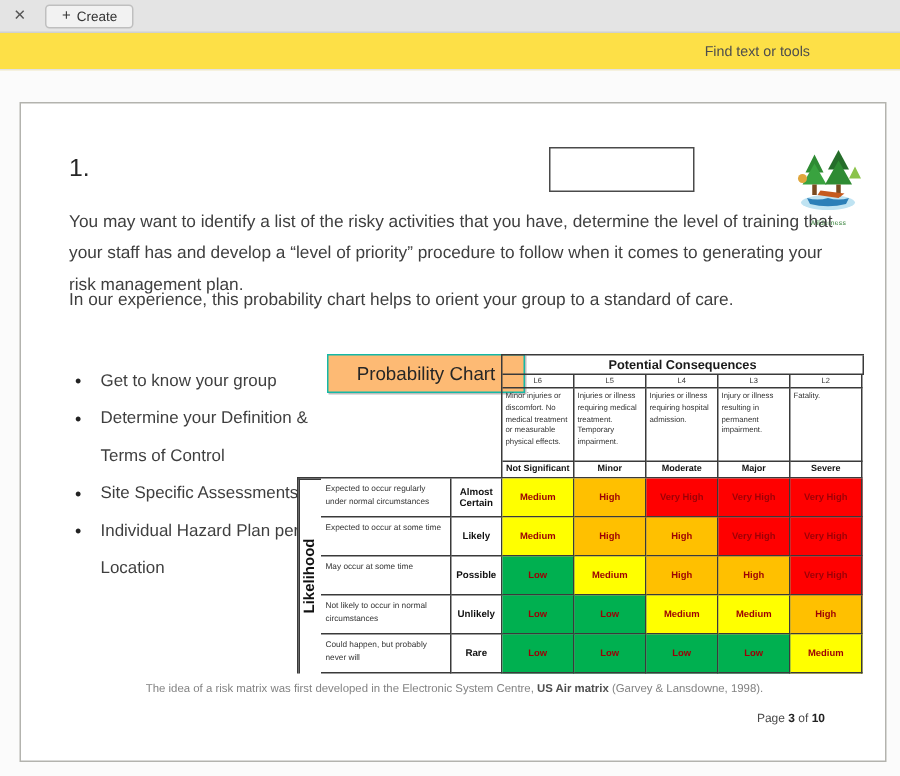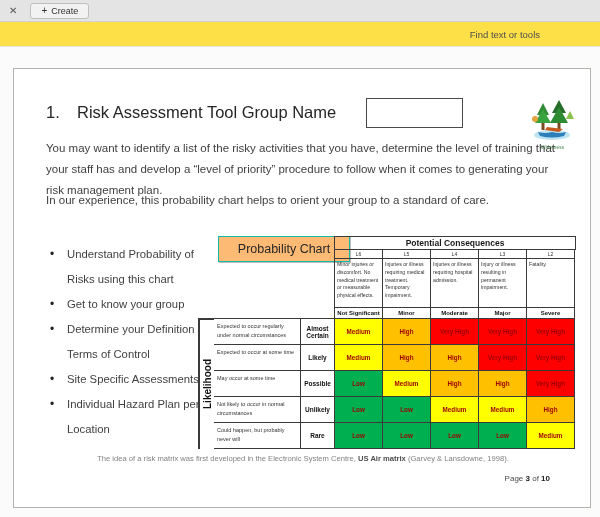--- a/index.html
+++ b/index.html
@@ -72,21 +72,20 @@
   </div>
 
   <div class="toolbar">
     <span class="find">Find text or tools</span>
   </div>
 
   <div class="content">
     <div class="page">
 
       <span class="h-num">1.</span>
-      <span class="h-title">Risk Assessment Tool Group Name</span>
       <div class="name-box"></div>
 
       <div class="logo">
         <svg width="46" height="42" viewBox="0 0 46 42">
           <ellipse cx="23" cy="36" rx="18" ry="5" fill="#bfe3f2"></ellipse>
           <path d="M23 33 Q30 35 37 33 L35 37 Q23 40 11 37 L9 33 Q16 35 23 33Z" fill="#2c7fb8"></path>
           <polygon points="14,4 20,16 8,16" fill="#2e8b33"></polygon>
           <polygon points="14,10 22,24 6,24" fill="#39a33f"></polygon>
           <rect x="12.5" y="24" width="3" height="7" fill="#7a4b21"></rect>
           <polygon points="30,1 37,14 23,14" fill="#256d2a"></polygon>
@@ -96,21 +95,20 @@
           <circle cx="6" cy="20" r="3" fill="#e0a63c"></circle>
           <path d="M18 28 L34 30 L30 33 L16 31 Z" fill="#c65a1e"></path>
         </svg>
         <div class="logo-caption"><span>Wilderness</span></div>
       </div>
 
       <p class="para para1">You may want to identify a list of the risky activities that you have, determine the level of training that your staff has and develop a “level of priority” procedure to follow when it comes to generating your risk management plan.</p>
       <p class="para para2">In our experience, this probability chart helps to orient your group to a standard of care.</p>
 
       <ul class="bullets" id="bullet-list">
-          <li>Understand Probability of Risks using this chart</li>
           <li>Get to know your group</li>
           <li>Determine your Definition &amp; Terms of Control</li>
           <li>Site Specific Assessments</li>
           <li>Individual Hazard Plan per Location</li>
         </ul>
 
       <div class="prob-box">Probability Chart</div>
 
       <div class="rm">
         <div class="rm-header">

